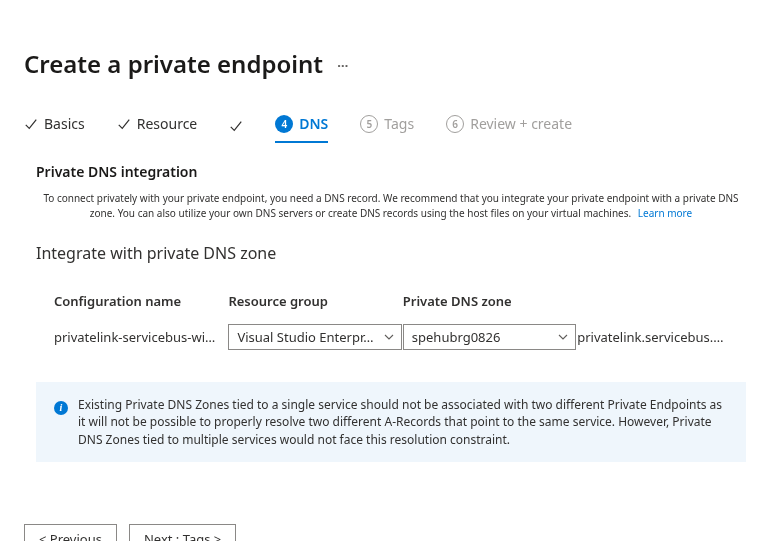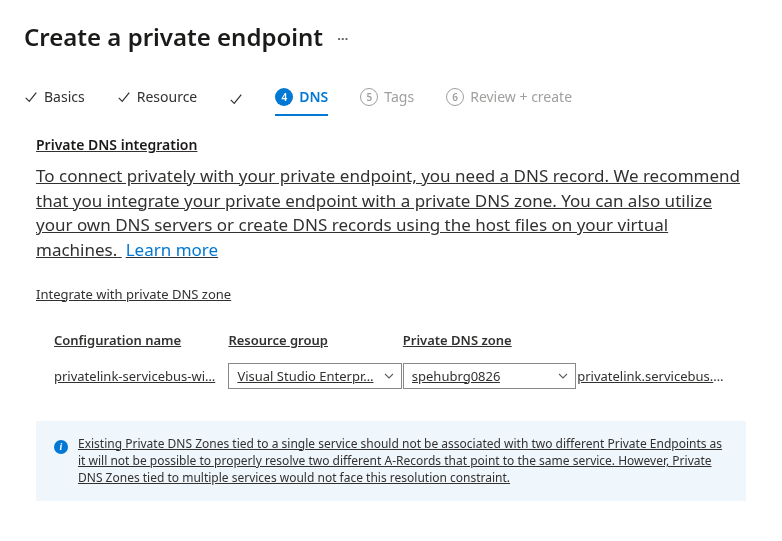--- a/index.html
+++ b/index.html
@@ -8,20 +8,21 @@
       font-size: 13px;
       color: #323130;
       background: #fff;
       padding: 20px 24px;
     }
     .page-header {
       display: flex;
       align-items: flex-start;
       gap: 14px;
       margin-bottom: 34px;
+      margin-top: 27px;
     }
     .page-title {
       font-size: 24px;
       font-weight: 600;
       color: #1b1a19;
     }
     .more-dots {
       color: #605e5c;
       font-weight: 700;
       letter-spacing: 1px;
@@ -68,47 +69,47 @@
       background: #0078d4; color: #fff;
     }
     .tab.future { color: #a19f9d; }
     .tab.future .num-circle {
       border: 1px solid #a19f9d;
       color: #a19f9d;
       background: transparent;
     }
     .content {
       padding: 18px 12px 4px 12px;
-      text-decoration: underline;
     }
     .section-heading {
       font-weight: 600;
       font-size: 14px;
       margin-bottom: 10px;
       color: #1b1a19;
     }
     .description {
-      font-size: 17px;
+      font-size: 10px;
       line-height: 1.45;
       color: #323130;
       max-width: 720px;
+      text-align: center;
     }
     .learn-more {
       color: #0078d4;
       text-decoration: none;
       margin-left: 4px;
     }
     .form-row {
       display: flex;
       align-items: center;
       margin-top: 22px;
       gap: 54px;
     }
     .form-label {
-      font-size: 13px;
+      font-size: 16px;
       color: #323130;
       min-width: 190px;
     }
     .radio-group {
       display: flex;
       gap: 22px;
       align-items: center;
     }
     .radio {
       display: inline-flex;

